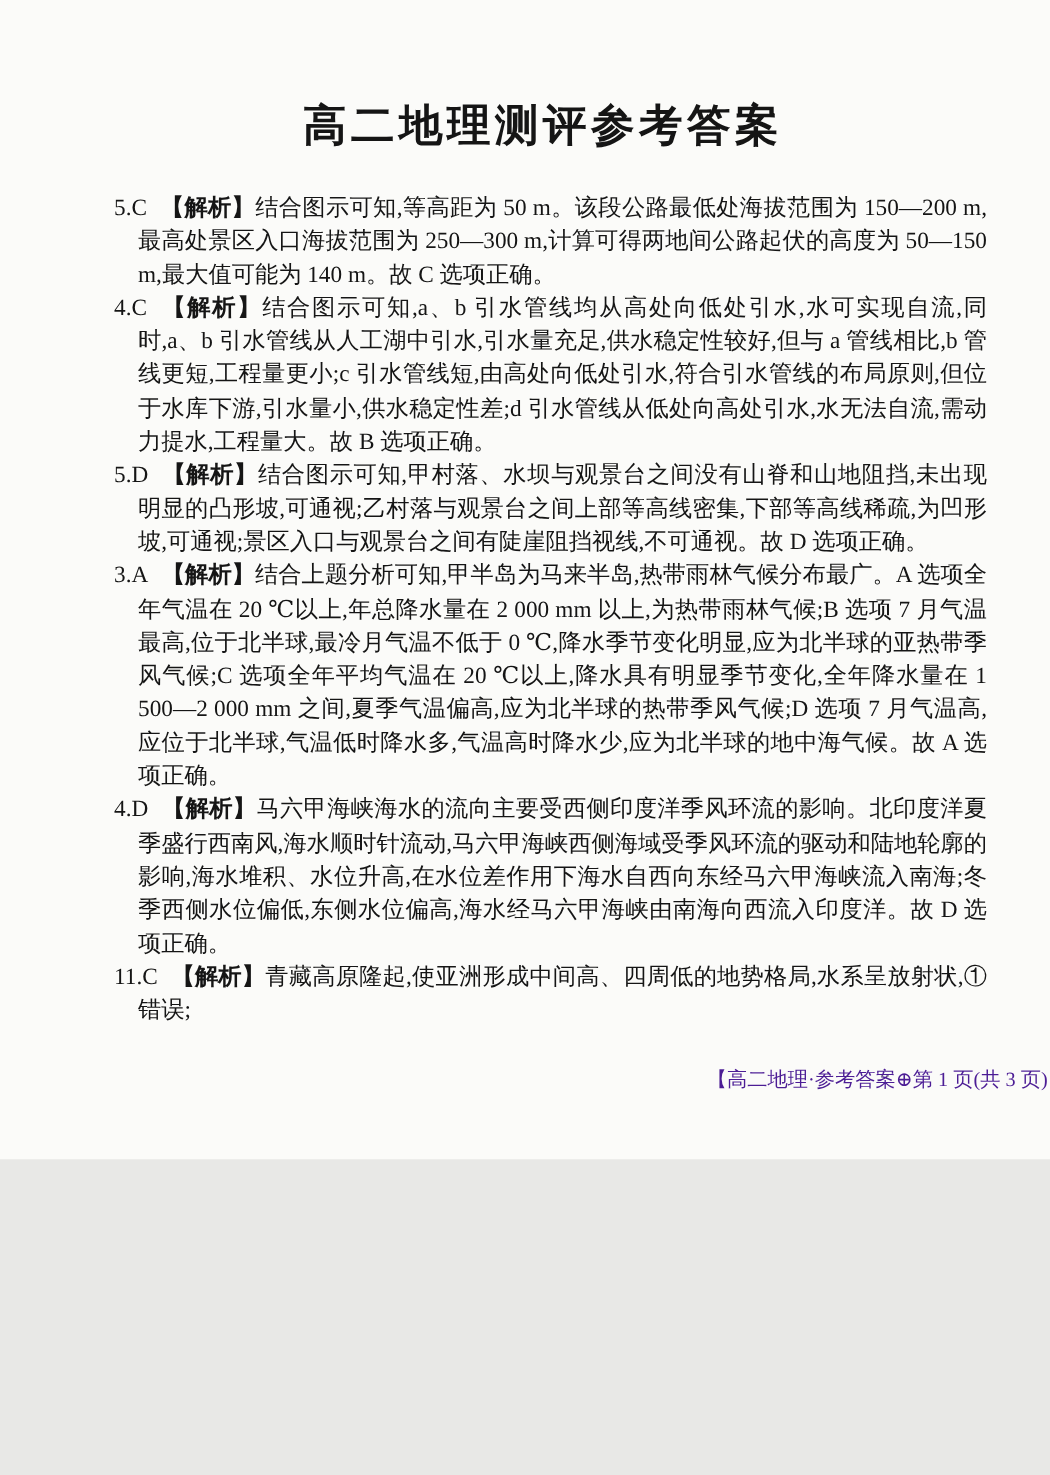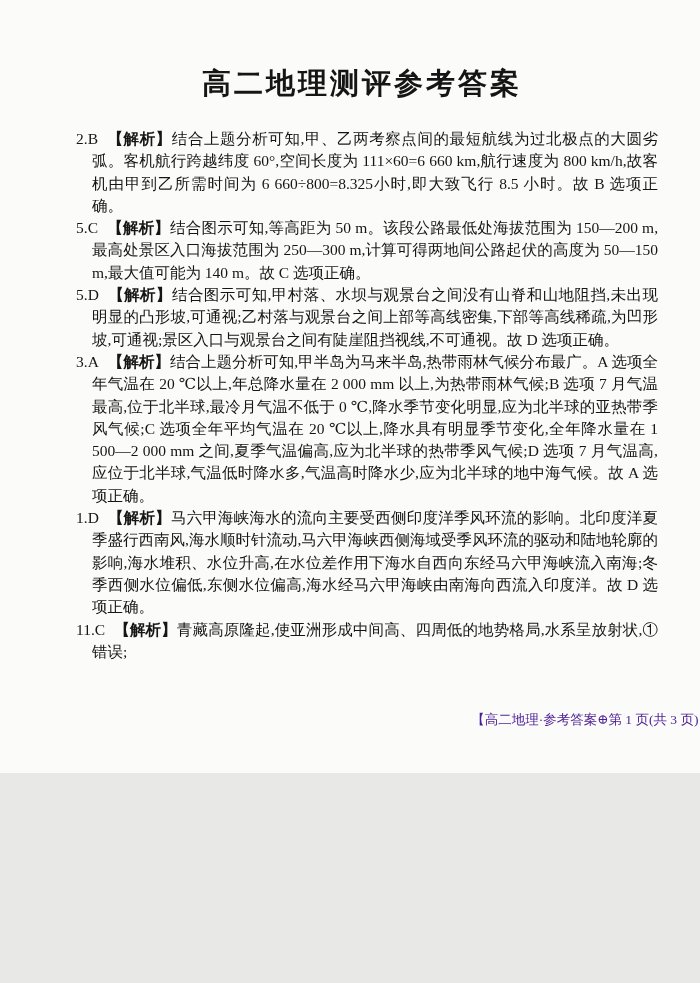--- a/index.html
+++ b/index.html
@@ -63,31 +63,31 @@
     letter-spacing: 1px;
   }
 </style>
 </head>
 <body>
 
 <div class="page">
   <h1 class="title">高二地理测评参考答案</h1>
   <div class="answers">
 
-  <p class="item"><span class="item-id">2.B</span><span class="item-label">【解析】</span><span class="item-text">结合上题分析可知,甲、乙两考察点间的最短航线为过北极点的大圆劣弧。客机航行跨越纬度 60°,空间长度为 111×60=6 660 km,航行速度为 800 km/h,故客机由甲到乙所需时间为 6 660÷800=8.325小时,即大致飞行 8.5 小时。故 B 选项正确。</span></p>
 
   <p class="item"><span class="item-id">5.C</span><span class="item-label">【解析】</span><span class="item-text">结合图示可知,等高距为 50 m。该段公路最低处海拔范围为 150—200 m,最高处景区入口海拔范围为 250—300 m,计算可得两地间公路起伏的高度为 50—150 m,最大值可能为 140 m。故 C 选项正确。</span></p>
 
+  <p class="item"><span class="item-id">4.C</span><span class="item-label">【解析】</span><span class="item-text">结合图示可知,a、b 引水管线均从高处向低处引水,水可实现自流,同时,a、b 引水管线从人工湖中引水,引水量充足,供水稳定性较好,但与 a 管线相比,b 管线更短,工程量更小;c 引水管线短,由高处向低处引水,符合引水管线的布局原则,但位于水库下游,引水量小,供水稳定性差;d 引水管线从低处向高处引水,水无法自流,需动力提水,工程量大。故 B 选项正确。</span></p>
 
   <p class="item"><span class="item-id">5.D</span><span class="item-label">【解析】</span><span class="item-text">结合图示可知,甲村落、水坝与观景台之间没有山脊和山地阻挡,未出现明显的凸形坡,可通视;乙村落与观景台之间上部等高线密集,下部等高线稀疏,为凹形坡,可通视;景区入口与观景台之间有陡崖阻挡视线,不可通视。故 D 选项正确。</span></p>
 
 
   <p class="item"><span class="item-id">3.A</span><span class="item-label">【解析】</span><span class="item-text">结合上题分析可知,甲半岛为马来半岛,热带雨林气候分布最广。A 选项全年气温在 20 ℃以上,年总降水量在 2 000 mm 以上,为热带雨林气候;B 选项 7 月气温最高,位于北半球,最冷月气温不低于 0 ℃,降水季节变化明显,应为北半球的亚热带季风气候;C 选项全年平均气温在 20 ℃以上,降水具有明显季节变化,全年降水量在 1 500—2 000 mm 之间,夏季气温偏高,应为北半球的热带季风气候;D 选项 7 月气温高,应位于北半球,气温低时降水多,气温高时降水少,应为北半球的地中海气候。故 A 选项正确。</span></p>
 
-  <p class="item"><span class="item-id">1.D</span><span class="item-label">【解析】</span><span class="item-text">马六甲海峡海水的流向主要受西侧印度洋季风环流的影响。北印度洋夏季盛行西南风,海水顺时针流动,马六甲海峡西侧海域受季风环流的驱动和陆地轮廓的影响,海水堆积、水位升高,在水位差作用下海水自西向东经马六甲海峡流入南海;冬季西侧水位偏低,东侧水位偏高,海水经马六甲海峡由南海向西流入印度洋。故 D 选项正确。</span></p>
+  <p class="item"><span class="item-id">4.D</span><span class="item-label">【解析】</span><span class="item-text">马六甲海峡海水的流向主要受西侧印度洋季风环流的影响。北印度洋夏季盛行西南风,海水顺时针流动,马六甲海峡西侧海域受季风环流的驱动和陆地轮廓的影响,海水堆积、水位升高,在水位差作用下海水自西向东经马六甲海峡流入南海;冬季西侧水位偏低,东侧水位偏高,海水经马六甲海峡由南海向西流入印度洋。故 D 选项正确。</span></p>
 
 
   <p class="item"><span class="item-id">11.C</span><span class="item-label">【解析】</span><span class="item-text">青藏高原隆起,使亚洲形成中间高、四周低的地势格局,水系呈放射状,①错误;</span></p>
 </div>
   <div class="footer">
     <span>【高二地理·参考答案⊕第 1 页(共 3 页)】</span>
   </div>
   <div class="artifact">..</div>
 </div>
 

